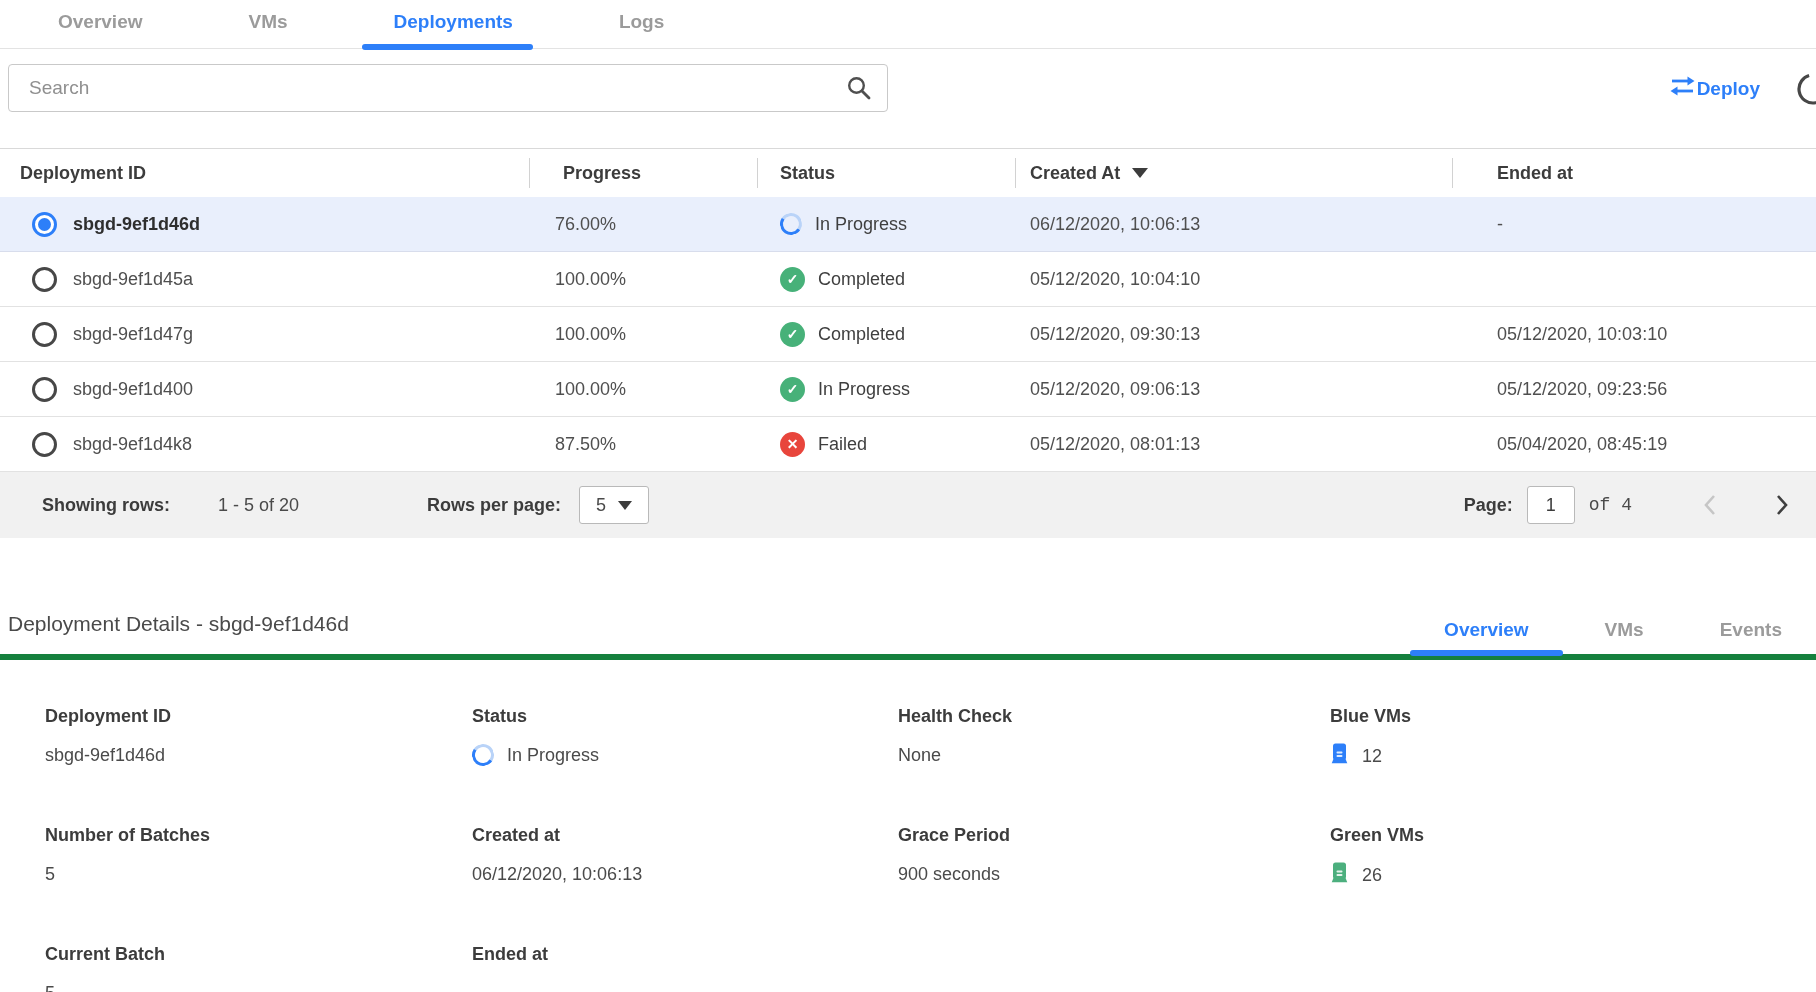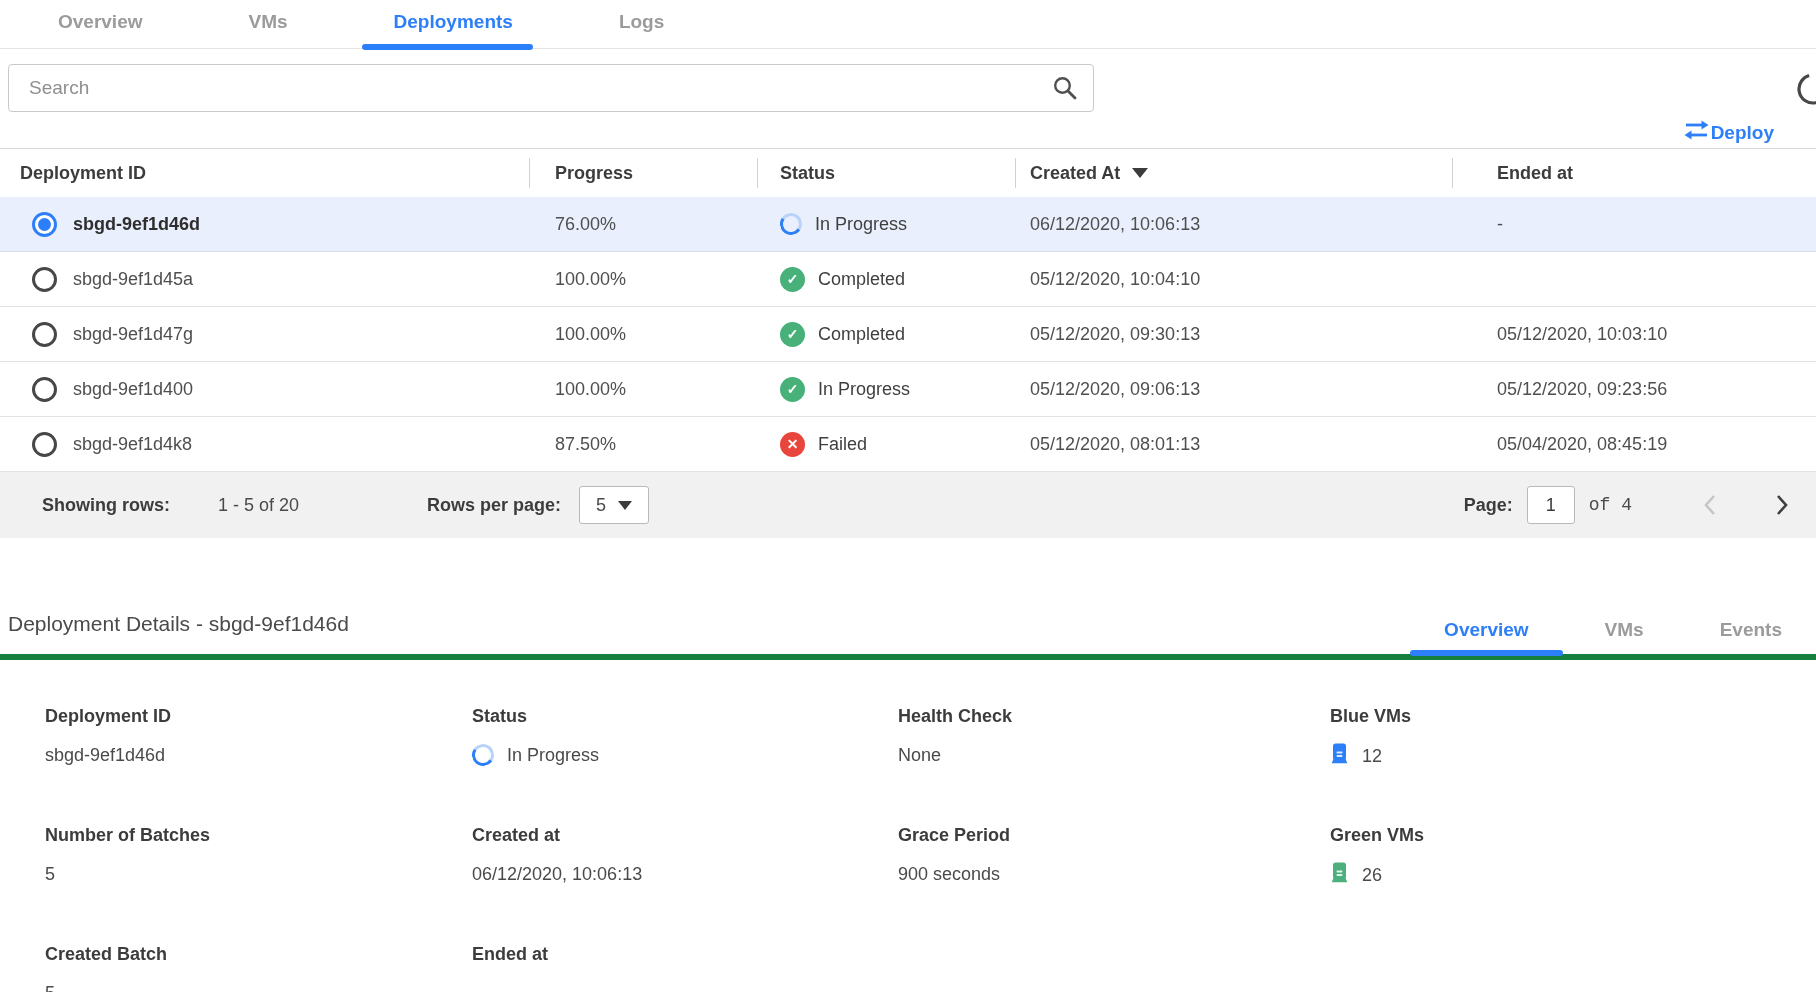--- a/index.html
+++ b/index.html
@@ -10,37 +10,37 @@
   .tabbar { display:flex; align-items:flex-end; gap:78px; padding-left:44px;
             height:49px; border-bottom:1px solid #e3e3e3; }
   .tab { position:relative; padding:0 14px 15px; font-size:19px; font-weight:bold;
          color:#9b9b9b; cursor:pointer; white-space:nowrap; }
   .tab.active { color:#2d7ff9; }
   .tab.active::after { content:""; position:absolute; left:-18px; right:-6px; bottom:-2px;
                        height:6px; border-radius:3px; background:#2d7ff9; }
 
   
   .toolbar { position:relative; margin-top:15px; height:48px; }
-  .search-wrap { position:absolute; left:8px; top:0; width:1086px; height:48px; }
+  .search-wrap { position:absolute; left:8px; top:0; width:880px; height:48px; }
   .search-wrap input { width:100%; height:100%; border:1px solid #c9c9c9; border-radius:4px;
                        font-family:inherit; font-size:19px; color:#3c3c3c; padding:0 54px 0 20px; outline:none; }
   .search-wrap input::placeholder { color:#8f8f8f; }
   .search-ic { position:absolute; right:16px; top:11px; }
-  .deploy-btn { position:absolute; right:42px; top:12px; display:flex; align-items:center; gap:1px;
+  .deploy-btn { position:absolute; right:56px; top:12px; display:flex; align-items:center; gap:1px;
                 color:#2d7ff9; font-size:19px; font-weight:bold; cursor:pointer; background:none; border:none;
-                font-family:inherit;margin-top:44px; }
+                font-family:inherit; }
   .refresh { position:absolute; right:-15px; top:7px; }
 
   
   .table { margin-top:36px; border-top:1px solid #d9d9d9; }
   .grid-cols { display:grid; grid-template-columns:529px 228px 258px 437px 1fr; }
   .thead { height:48px; align-items:center; font-size:18px; font-weight:bold; color:#3c3c3c; }
   .th { position:relative; height:100%; display:flex; align-items:center; gap:12px; cursor:pointer; }
   .th:nth-child(1){ padding-left:20px; }
-  .th:nth-child(2){ padding-left:26px; }
+  .th:nth-child(2){ padding-left:34px; }
   .th:nth-child(3){ padding-left:23px; }
   .th:nth-child(4){ padding-left:15px; }
   .th:nth-child(5){ padding-left:45px; }
   .th + .th::before { content:""; position:absolute; left:0; top:9px; bottom:9px; width:1px; background:#d2d2d2; }
   .sort-caret { width:0; height:0; border-left:8px solid transparent; border-right:8px solid transparent;
                 border-top:10px solid #3c3c3c; }
   .row { height:55px; align-items:center; font-size:18px; color:#4f4f4f; border-bottom:1px solid #e2e2e2; cursor:pointer; }
   .row.selected { background:#e9effc; border-bottom-color:#d8ddec; }
   .cell { display:flex; align-items:center; }
   .cell.c1 { padding-left:32px; gap:16px; }
@@ -323,21 +323,21 @@
             <rect x="6.5" y="8.5" width="6" height="1.9" rx="0.9" fill="#fff" opacity="0.85"></rect>
             <rect x="6.5" y="12" width="6" height="1.9" rx="0.9" fill="#fff" opacity="0.85"></rect>
             <path d="M3.5 16 h12 l1.8 4.3 h-15.6 z" fill="currentColor"></path>
           </svg>
         </span>
         <span>26</span>
       </div>
     </div>
 
     <div>
-      <div class="field-label">Created Batch</div>
+      <div class="field-label">Current Batch</div>
       <div class="field-value">
           <span>5</span>
         </div>
     </div>
     <div>
       <div class="field-label">Ended at</div>
       <div class="field-value">
           <span>-</span>
         </div>
     </div>

